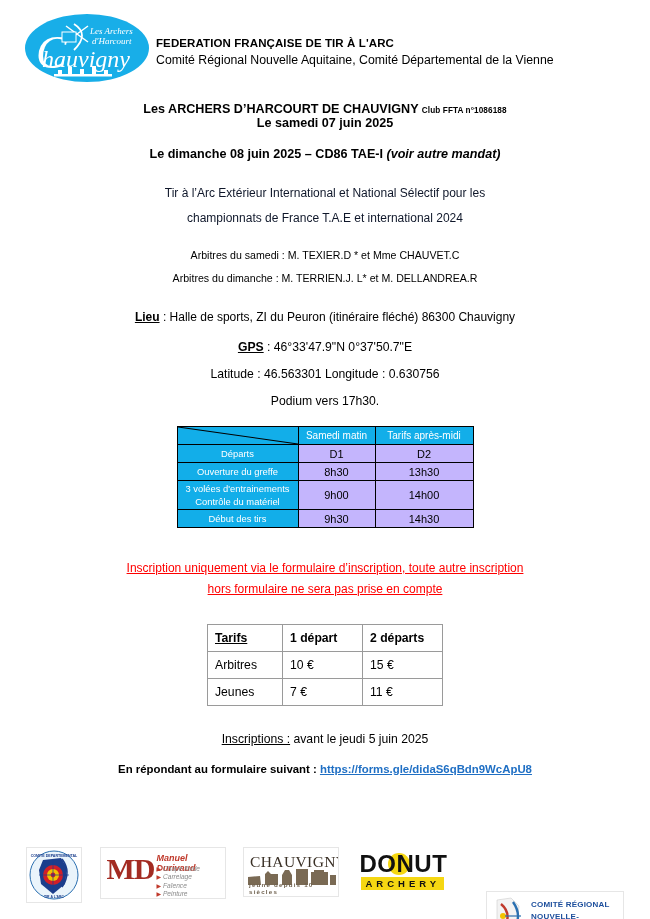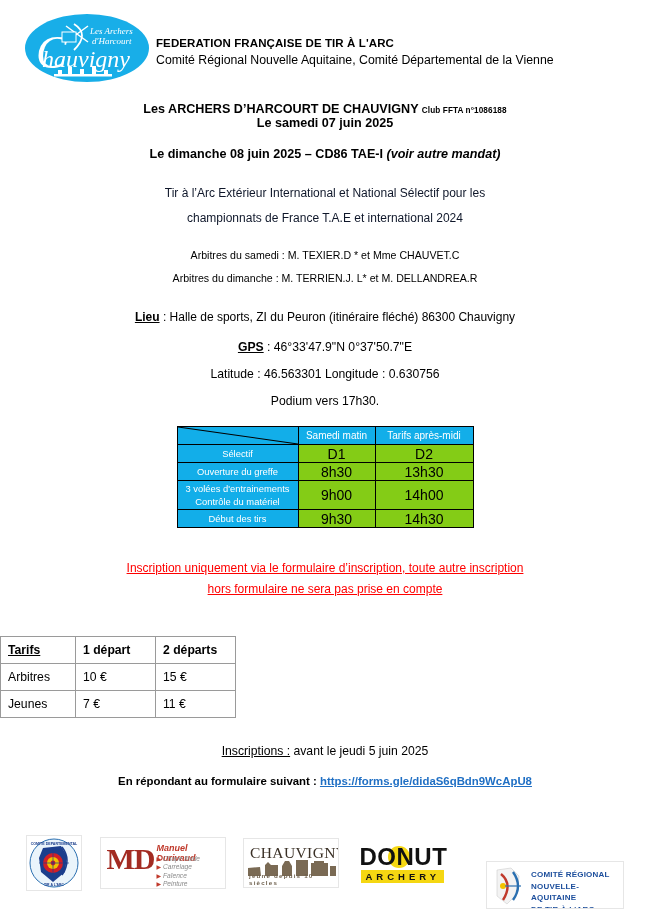--- a/index.html
+++ b/index.html
@@ -146,23 +146,23 @@
     text-align: center;
     vertical-align: middle;
   }
   table.sched td.lbl {
     background: #12AEE9;
     color: #ffffff;
     width: 123px;
     line-height: 13px;
   }
   table.sched td.val {
-    background: #84cc16;
+    background: #c4b5fd;
     color: #000000;
-    font-size: 14px;
+    font-size: 11px;
     margin-top: 28px;
   }
   table.sched td.c2 { width: 76px; }
   table.sched td.c3 { width: 97px; }
   td.corner {
     background: #12AEE9;
     position: relative;
     padding: 0 !important;
     overflow: hidden;
   }
@@ -190,22 +190,23 @@
     font-weight: normal;
     font-size: 12px;
     line-height: 21px;
     text-decoration: underline;
     text-align: center;
   }
   .warning span { display: block; }
 
   
   .tarif-wrap {
-    margin-top: 36px;
+    margin-top: 24px;
     display: flex;
+    justify-content: center;
   }
   table.tarif {
     border-collapse: collapse;
     table-layout: fixed;
     font-size: 12.2px;
   }
   table.tarif td {
     border: 1px solid #9a9a9a;
     padding: 3px 7px;
     height: 20px;
@@ -234,25 +235,25 @@
   .form-line a {
     color: #1F6FC4;
     text-decoration: underline;
     font-weight: bold;
   }
 
   
   .footer {
     position: absolute;
     left: 0;
-    bottom: 20px;
+    bottom: 0;
     width: 650px;
     height: 72px;
     display: flex;
-    align-items: center;
+    align-items: flex-start;
     justify-content: space-between;
     padding: 0 26px;
     box-sizing: border-box;
   }
   .flogo {
     background: #fff;
     border: 1px solid #e6e6e6;
     box-sizing: border-box;
     position: relative;
     overflow: hidden;
@@ -429,21 +430,21 @@
           <tr>
         <td class="corner">
           <svg viewBox="0 0 123 19" preserveAspectRatio="none">
             <line x1="0" y1="0" x2="123" y2="19" stroke="#000" stroke-width="1.2"></line>
           </svg>
         </td>
         <td class="hdr c2">Samedi matin</td>
         <td class="hdr c3">Tarifs après-midi</td>
       </tr>
       <tr>
-        <td class="lbl">Sélectif</td>
+        <td class="lbl">Départs</td>
         <td class="val c2">D1</td>
         <td class="val c3">D2</td>
       </tr>
       <tr>
         <td class="lbl">Ouverture du greffe</td>
         <td class="val c2">8h30</td>
         <td class="val c3">13h30</td>
       </tr>
       <tr>
         <td class="lbl two-line">

